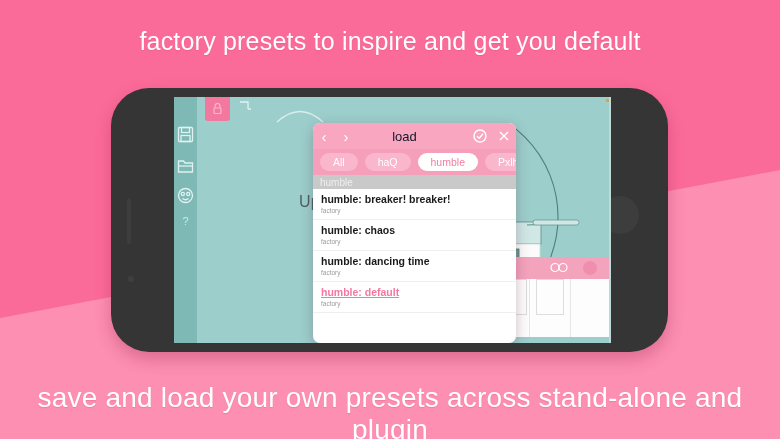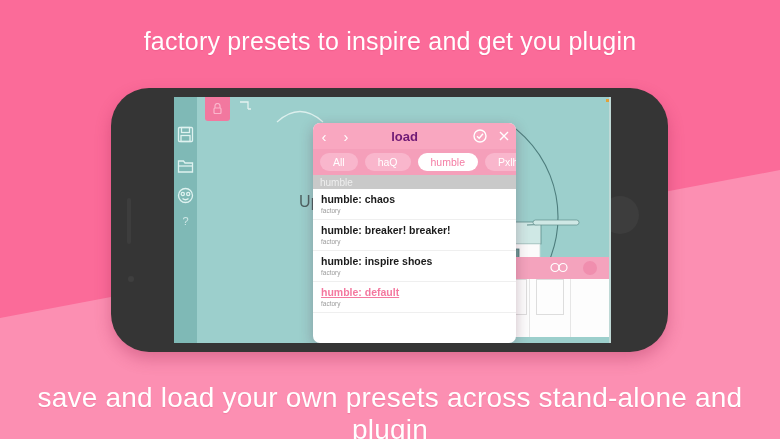--- a/index.html
+++ b/index.html
@@ -143,21 +143,21 @@
   #dlg-header {
     position:relative; height:26px; background:#F9A7C0;
     display:flex; align-items:center;
   }
   .nav-arrow {
     width:22px; text-align:center; font-size:15px;
     color:#FFFFFF; line-height:1;
   }
   #dlg-title {
     flex:1; text-align:center; font-size:13px;
-    font-weight:700; color:#701a75;
+    font-weight:400; color:#0f172a;
     margin-left:-16px;
   }
   .hdr-ico { width:24px; display:flex; justify-content:center; }
   .hdr-ico svg { stroke:#FFFFFF; fill:none; stroke-width:1.4; }
 
   #dlg-tabs {
     height:26px; background:#F59FBA;
     display:flex; align-items:center; gap:7px;
     padding:0 0 0 7px; overflow:hidden;
   }
@@ -195,21 +195,21 @@
     font-size:16px; color:#3E4B4B; opacity:.82;
     letter-spacing:.2px; white-space:nowrap;
   }
 </style>
 </head>
 <body>
 
 <div id="bg-upper"></div>
 <div id="bg-lower"></div>
 
-<div class="caption" id="caption-top">factory presets to inspire and get you plugin</div>
+<div class="caption" id="caption-top">factory presets to inspire and get you default</div>
 <div class="caption" id="caption-bottom">save and load your own presets across stand-alone and plugin</div>
 
 <div id="phone">
 
   <div id="phone-speaker"></div>
   <div id="phone-cam"></div>
   <div id="home-button"></div>
 
   <div id="screen">
 
@@ -336,29 +336,29 @@
         <div class="tab">All</div>
         <div class="tab">haQ</div>
         <div class="tab active">humble</div>
         <div class="tab">Pxlh</div>
       </div>
 
       <div id="section-header">humble</div>
 
       <div id="dlg-list">
         <div class="preset-row">
+          <div class="preset-name">humble: breaker! breaker!</div>
+          <div class="preset-sub">factory</div>
+        </div>
+        <div class="preset-row">
           <div class="preset-name">humble: chaos</div>
           <div class="preset-sub">factory</div>
         </div>
         <div class="preset-row">
-          <div class="preset-name">humble: breaker! breaker!</div>
-          <div class="preset-sub">factory</div>
-        </div>
-        <div class="preset-row">
-          <div class="preset-name">humble: inspire shoes</div>
+          <div class="preset-name">humble: dancing time</div>
           <div class="preset-sub">factory</div>
         </div>
         <div class="preset-row">
           <div class="preset-name selected">humble: default</div>
           <div class="preset-sub">factory</div>
         </div>
 
       </div>
     </div>
 

